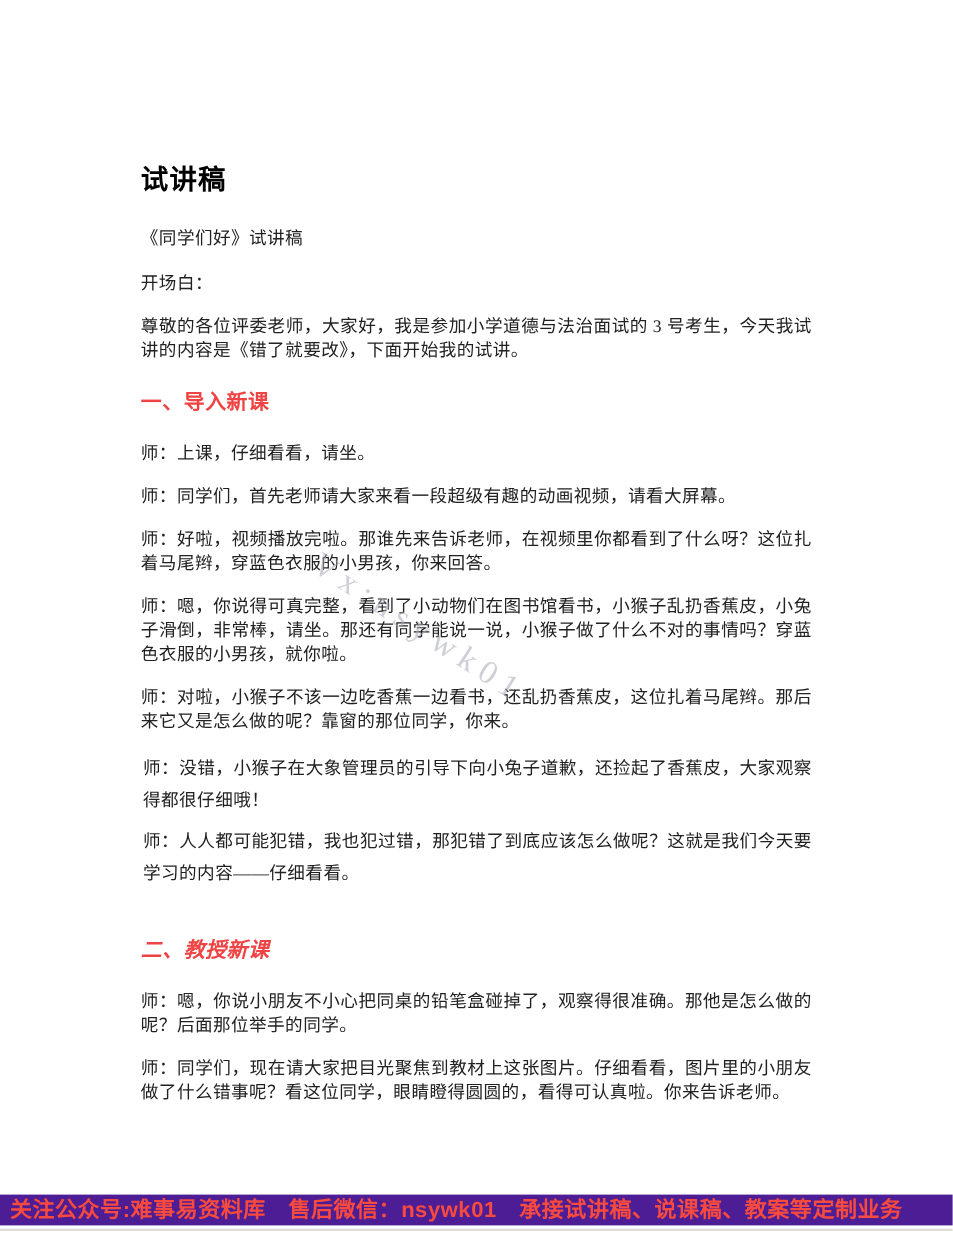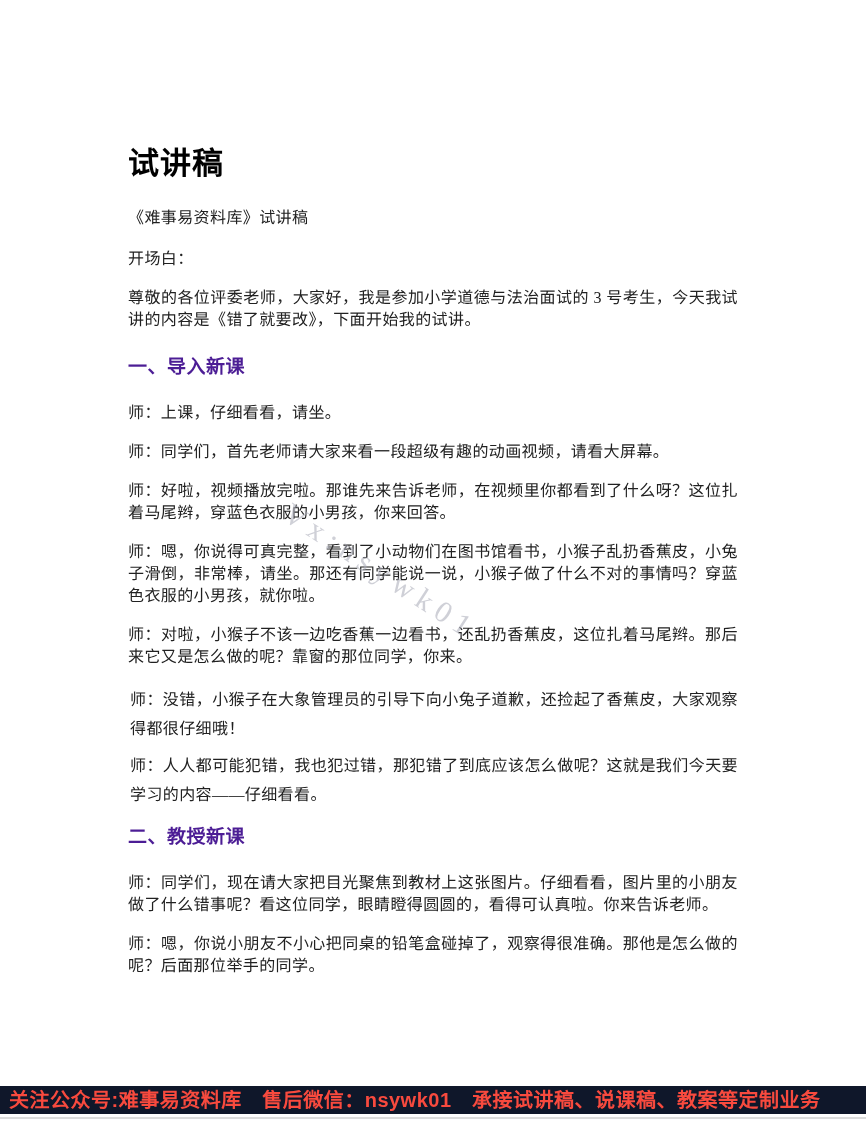--- a/index.html
+++ b/index.html
@@ -15,21 +15,21 @@
 
   .content {
     position: absolute;
     left: 128px; top: 146px;
     width: 610px;
   }
 
   .doc-title {
     font-family: "Liberation Sans", "DejaVu Sans", sans-serif;
     font-weight: 900;
-    font-size: 31px;
+    font-size: 25px;
     line-height: 36px;
     color: #000000;
     margin: 0 0 25px 0;
     letter-spacing: 1px;
   }
 
   .para {
     font-size: 16px;
     line-height: 22px;
     letter-spacing: 0.4px;
@@ -40,25 +40,25 @@
   .para.wide {
     line-height: 29px;
     margin: 0 0 8px 2px;
   }
 
   .sec-heading {
     font-family: "Liberation Sans", "DejaVu Sans", sans-serif;
     font-weight: 900;
     font-size: 19px;
     line-height: 24px;
-    color: #4c1d95;
+    color: #ef4444;
     letter-spacing: 0.5px;
     margin: 24px 0 23px 0;
   }
-  .sec-heading.second { margin-top: 16px; }
+  .sec-heading.second { margin-top: 44px; font-style: italic; }
 
   .subtitle-gap { margin-bottom: 19px; }
   .opening-gap  { }
 
   .watermark {
     position: absolute;
     left: 296px; top: 496px;
     width: 260px;
     transform: rotate(33deg);
     transform-origin: left top;
@@ -68,21 +68,21 @@
     color: rgba(168, 170, 182, 0.55);
     pointer-events: none;
     white-space: nowrap;
   }
 
   .footer-banner {
     position: absolute;
     left: 0; right: 0;
     top: 1086px;
     height: 28px;
-    background: #0f172a;
+    background: #4c1d95;
   }
   .footer-text {
     position: absolute;
     left: 9px; top: 2px;
     font-family: "Liberation Sans", "DejaVu Sans", sans-serif;
     font-weight: 900;
     font-size: 20px;
     line-height: 24px;
     letter-spacing: 0.5px;
     color: #f84a3e;
@@ -98,40 +98,40 @@
 </style>
 </head>
 <body>
 
 <div class="page">
 
   <div class="content">
 
     <h1 class="doc-title">试讲稿</h1>
 
-    <p class="para single subtitle-gap">《难事易资料库》试讲稿</p>
+    <p class="para single subtitle-gap">《同学们好》试讲稿</p>
 
     <p class="para single opening-gap">开场白：</p>
 
     <p class="para">尊敬的各位评委老师，大家好，我是参加小学道德与法治面试的 3 号考生，今天我试讲的内容是《错了就要改》，下面开始我的试讲。</p>
 
     <h2 class="sec-heading">一、导入新课</h2>
 
     <p class="para single">师：上课，仔细看看，请坐。</p>
     <p class="para single">师：同学们，首先老师请大家来看一段超级有趣的动画视频，请看大屏幕。</p>
     <p class="para">师：好啦，视频播放完啦。那谁先来告诉老师，在视频里你都看到了什么呀？这位扎着马尾辫，穿蓝色衣服的小男孩，你来回答。</p>
     <p class="para">师：嗯，你说得可真完整，看到了小动物们在图书馆看书，小猴子乱扔香蕉皮，小兔子滑倒，非常棒，请坐。那还有同学能说一说，小猴子做了什么不对的事情吗？穿蓝色衣服的小男孩，就你啦。</p>
     <p class="para">师：对啦，小猴子不该一边吃香蕉一边看书，还乱扔香蕉皮，这位扎着马尾辫。那后来它又是怎么做的呢？靠窗的那位同学，你来。</p>
     <p class="para wide">师：没错，小猴子在大象管理员的引导下向小兔子道歉，还捡起了香蕉皮，大家观察得都很仔细哦！</p>
     <p class="para wide">师：人人都可能犯错，我也犯过错，那犯错了到底应该怎么做呢？这就是我们今天要学习的内容——仔细看看。</p>
 
     <h2 class="sec-heading second">二、教授新课</h2>
 
+    <p class="para">师：嗯，你说小朋友不小心把同桌的铅笔盒碰掉了，观察得很准确。那他是怎么做的呢？后面那位举手的同学。</p>
     <p class="para">师：同学们，现在请大家把目光聚焦到教材上这张图片。仔细看看，图片里的小朋友做了什么错事呢？看这位同学，眼睛瞪得圆圆的，看得可认真啦。你来告诉老师。</p>
-    <p class="para">师：嗯，你说小朋友不小心把同桌的铅笔盒碰掉了，观察得很准确。那他是怎么做的呢？后面那位举手的同学。</p>
 
   </div>
 
   <div class="watermark">Vx:nsywk01</div>
 
   <div class="footer-banner">
     <div class="footer-text">关注公众号:难事易资料库　售后微信：nsywk01　承接试讲稿、说课稿、教案等定制业务</div>
   </div>
 
   <div class="bottom-hairline"></div>

